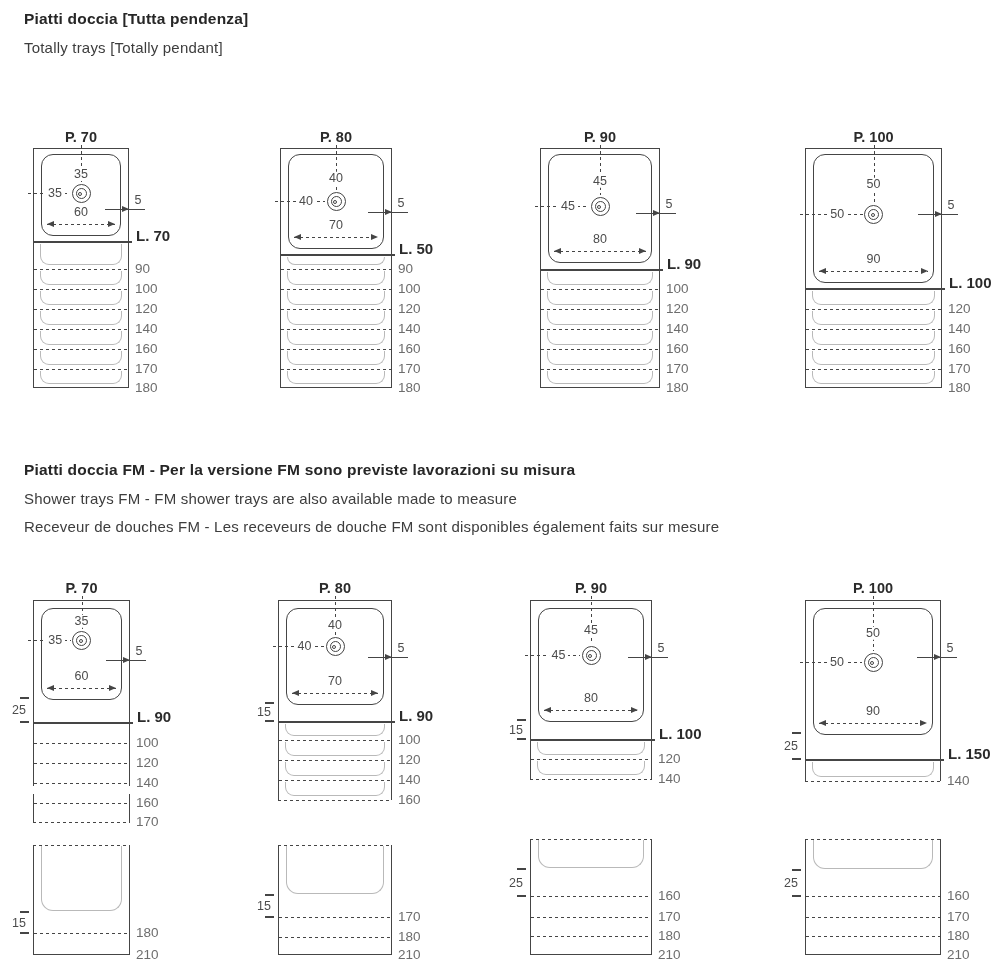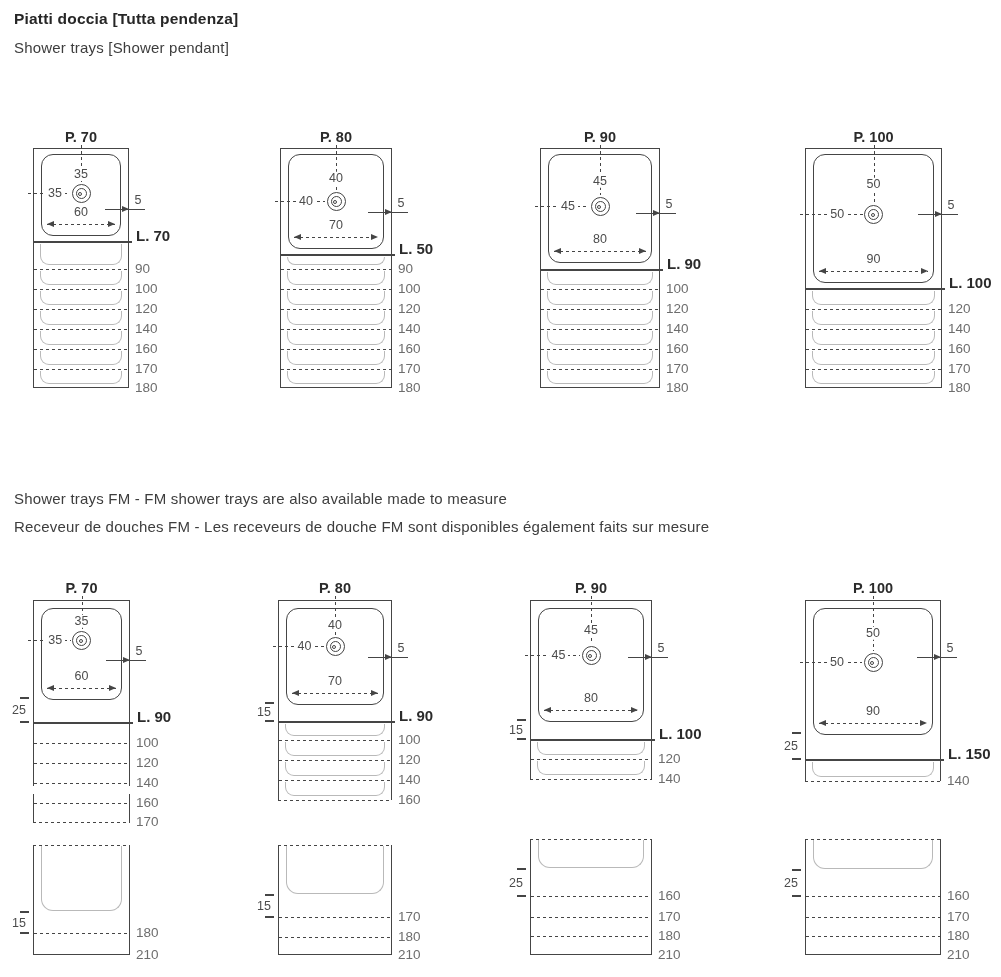--- a/index.html
+++ b/index.html
@@ -1,30 +1,31 @@
 <!DOCTYPE html>
 <html><head>
 <meta charset="utf-8">
 <style>
   html,body{margin:0;padding:0;background:#fff;}
   #canvas{
     position:relative;width:1001px;height:977px;background:#fff;overflow:hidden;
     font-family:"Liberation Sans",sans-serif;
   }
-  .hline{position:absolute;left:14px;white-space:nowrap;line-height:1.15;text-align:right;}
+  .hline{position:absolute;left:24px;white-space:nowrap;line-height:1.15;text-align:right;}
   .h-bold{font-size:15.5px;font-weight:700;color:#262626;letter-spacing:.2px;}
   .h-reg{font-size:15px;font-weight:400;color:#3d3d3d;letter-spacing:.2px;}
 </style>
 </head>
 <body>
 
 <div id="canvas">
   <div class="hline h-bold" style="top:10px;">Piatti doccia [Tutta pendenza]</div>
-  <div class="hline h-reg" style="top:39px;">Shower trays [Shower pendant]</div>
+  <div class="hline h-reg" style="top:39px;">Totally trays [Totally pendant]</div>
 
+  <div class="hline h-bold" style="top:461px;">Piatti doccia FM - Per la versione FM sono previste lavorazioni su misura</div>
   <div class="hline h-reg" style="top:518px;">Receveur de douches FM - Les receveurs de douche FM sont disponibles également faits sur mesure</div>
   <div class="hline h-reg" style="top:490px;">Shower trays FM - FM shower trays are also available made to measure</div>
 <div style="position: absolute; left: 81px; top: 137px; transform: translate(-50%, -50%); font-size: 14.5px; color: rgb(43, 43, 43); font-weight: 700; line-height: 1; white-space: nowrap;">P. 70</div>
     <div style="position: absolute; left: 33px; top: 148px; width: 96px; height: 240px; border: 1.5px solid rgb(69, 69, 69); box-sizing: border-box;"></div>
     <div style="position: absolute; left: 41px; top: 154px; width: 80px; height: 82px; border: 1.4px solid rgb(69, 69, 69); border-radius: 12px; box-sizing: border-box;"></div>
     <div style="position: absolute; left: 81px; top: 145px; width: 1px; height: 37px; background: repeating-linear-gradient(rgb(69, 69, 69) 0px, rgb(69, 69, 69) 3px, transparent 3px, transparent 6px);"></div>
     <div style="position: absolute; left: 81px; top: 174px; transform: translate(-50%, -50%); font-size: 12.5px; color: rgb(76, 76, 76); font-weight: 400; line-height: 1; white-space: nowrap; background: rgb(255, 255, 255); padding: 0px 3px;">35</div>
     <div style="position: absolute; left: 28px; top: 193px; width: 42px; height: 1px; background: repeating-linear-gradient(90deg, rgb(69, 69, 69) 0px, rgb(69, 69, 69) 3px, transparent 3px, transparent 6px);"></div>
     <div style="position: absolute; left: 55px; top: 193px; transform: translate(-50%, -50%); font-size: 12.5px; color: rgb(76, 76, 76); font-weight: 400; line-height: 1; white-space: nowrap; background: rgb(255, 255, 255); padding: 0px 3px;">35</div>
     <div style="position: absolute; left: 71.5px; top: 183.5px; width: 19px; height: 19px; border: 1.8px solid rgb(69, 69, 69); border-radius: 50%; background: rgb(255, 255, 255); box-sizing: border-box;"></div>

